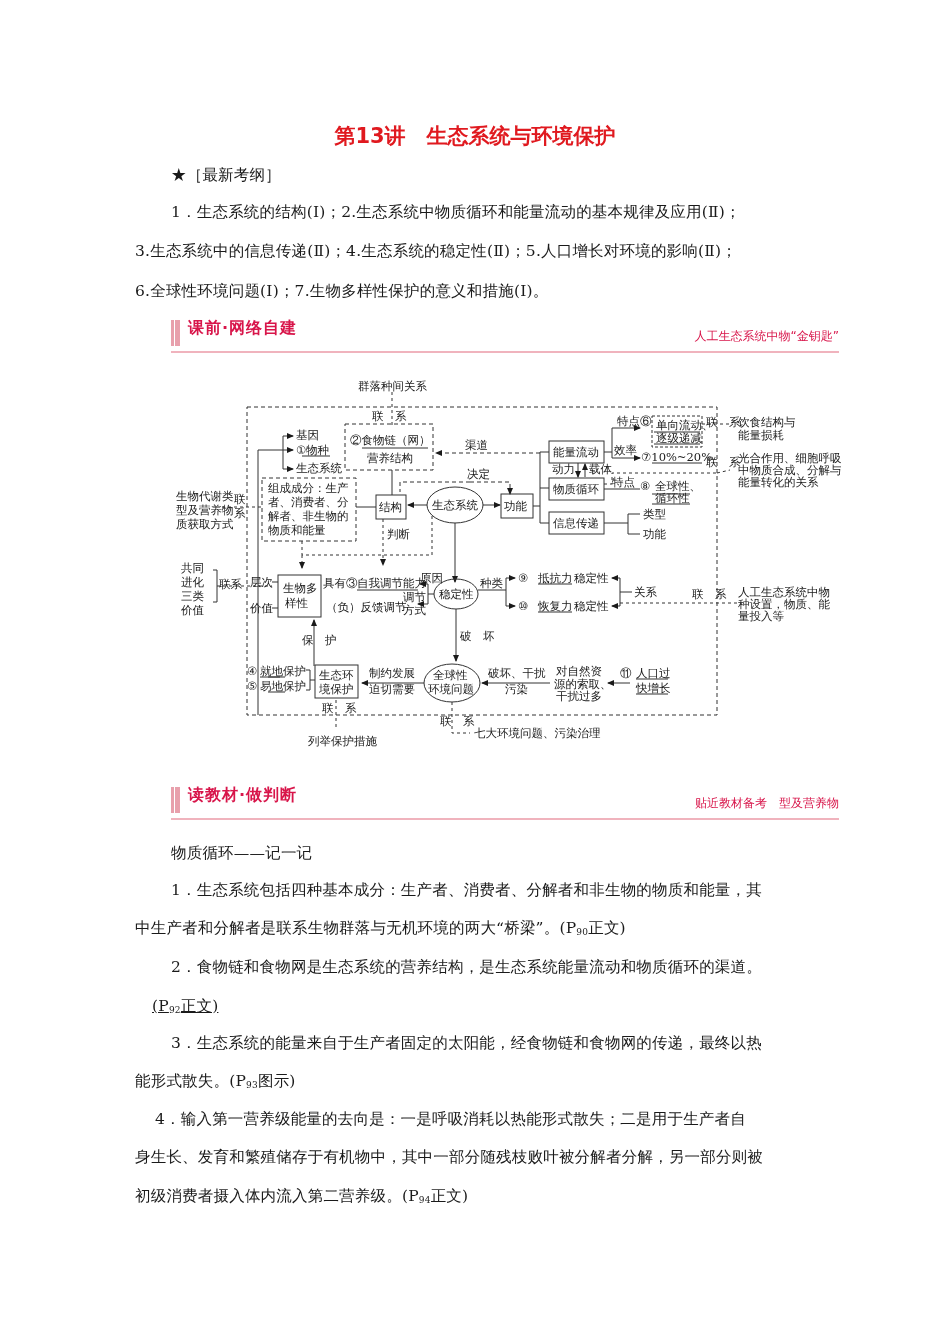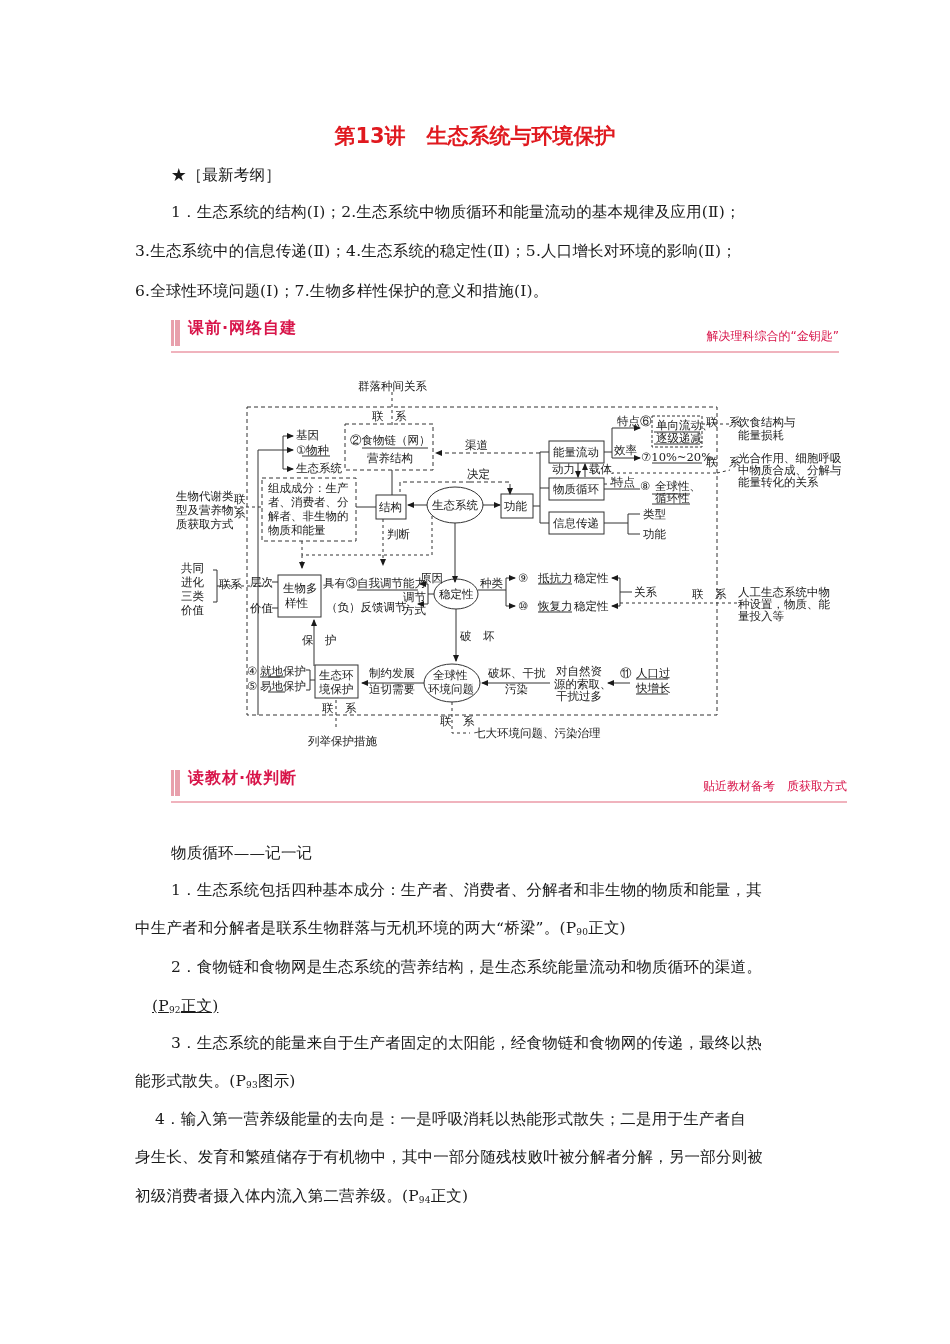--- a/index.html
+++ b/index.html
@@ -26,21 +26,21 @@
 <div class="abs title">第13讲　生态系统与环境保护</div>
 
 <div class="abs line" style="left:171px;top:165px;">★［最新考纲］</div>
 <div class="abs line" style="left:171px;top:202px;">1．生态系统的结构(Ⅰ)；2.生态系统中物质循环和能量流动的基本规律及应用(Ⅱ)；</div>
 <div class="abs line" style="left:135px;top:241px;">3.生态系统中的信息传递(Ⅱ)；4.生态系统的稳定性(Ⅱ)；5.人口增长对环境的影响(Ⅱ)；</div>
 <div class="abs line" style="left:135px;top:281px;">6.全球性环境问题(Ⅰ)；7.生物多样性保护的意义和措施(Ⅰ)。</div>
 
 <div class="sec-bar" style="top:318px;">
   <div class="stripe"></div>
   <div class="sec-title">课前·网络自建</div>
-  <div class="sec-sub">解决理科综合的“金钥匙”</div>
+  <div class="sec-sub">人工生态系统中物“金钥匙”</div>
   <div class="rule"></div>
 </div>
 
 <svg class="abs" style="left:0;top:0;" width="950" height="780">
   <defs>
     <marker id="ar" markerWidth="7" markerHeight="6" refX="6" refY="3" orient="auto">
       <path d="M0,0 L7,3 L0,6 z" fill="#1a1a1a"></path>
     </marker>
   </defs>
   <g stroke="#333" stroke-width="1" fill="none">
@@ -266,24 +266,24 @@
   <text x="556" y="700">干扰过多</text>
   <text x="620" y="677">⑪</text>
   <text x="636" y="677">人口过</text>
   <text x="636" y="692">快增长</text>
   <text x="322" y="712">联　系</text>
   <text x="440" y="725">联　系</text>
   <text x="308" y="745">列举保护措施</text>
   <text x="474" y="737">七大环境问题、污染治理</text>
 </svg>
 
-<div class="sec-bar" style="top:768px;padding-left:8px;">
+<div class="sec-bar" style="top:785px;">
   <div class="stripe"></div>
   <div class="sec-title">读教材·做判断</div>
-  <div class="sec-sub">贴近教材备考　质获取方式</div>
+  <div class="sec-sub">贴近教材备考　型及营养物</div>
   <div class="rule"></div>
 </div>
 
 <div class="abs line" style="left:171px;top:843px;">物质循环——记一记</div>
 
 <div class="abs line" style="left:171px;top:880px;">1．生态系统包括四种基本成分：生产者、消费者、分解者和非生物的物质和能量，其</div>
 <div class="abs line" style="left:135px;top:918px;text-align:center;"><span>中生产者和分解者是联系生物群落与无机环境的两大“桥梁”。(P</span><sub>90</sub><span>正文)</span></div>
 
 <div class="abs line" style="left:171px;top:957px;">2．食物链和食物网是生态系统的营养结构，是生态系统能量流动和物质循环的渠道。</div>
 <div class="abs line" style="left:152px;top:996px;text-decoration:underline;"><span>(P</span><sub>92</sub><span>正文)</span></div>

